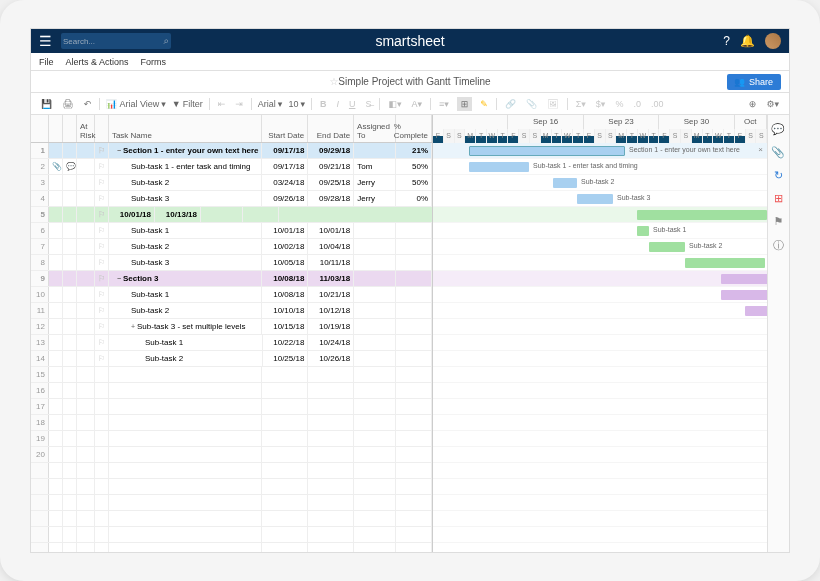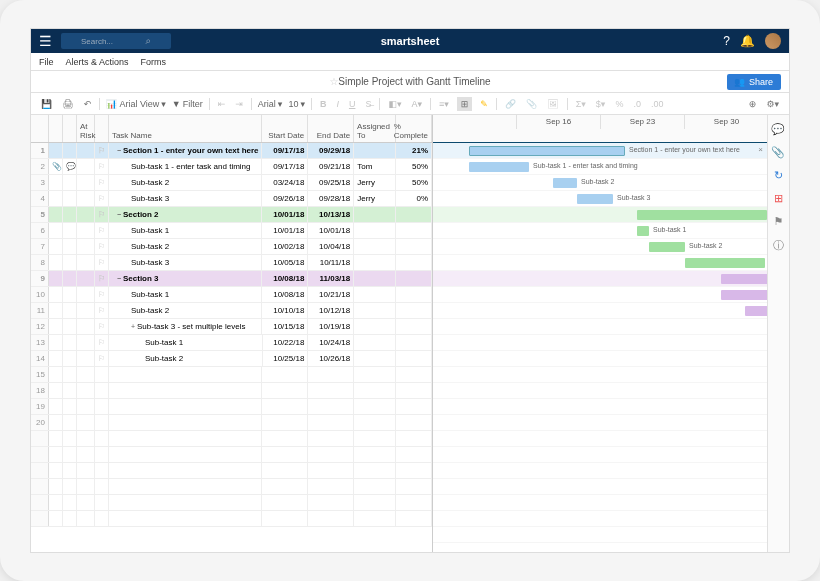--- a/index.html
+++ b/index.html
@@ -1,23 +1,23 @@
 <!DOCTYPE html>
 <html><head>
 <meta charset="utf-8">
 <style>
 *{margin:0;padding:0;box-sizing:border-box;font-family:Arial,sans-serif}
 body{background:#f0f0f0;display:flex;align-items:center;justify-content:center;min-height:100vh}
 .device{width:820px;height:581px;background:#f5f5f5;border-radius:24px;padding:28px 30px;box-shadow:0 2px 8px rgba(0,0,0,0.1)}
 .screen{width:100%;height:100%;background:#fff;overflow:hidden;font-size:9px;position:relative;border:1px solid #ddd}
 .topbar{background:#0a2d52;height:24px;display:flex;align-items:center;color:#fff;padding:0 8px}
 .menu-icon{width:14px;cursor:pointer;font-size:14px}
-.search-box{background:#1a4a7a;margin-left:8px;width:110px;height:16px;border-radius:2px;display:flex;align-items:center;padding:0 20px;font-size:8px;color:#9ab}
+.search-box{background:#1a4a7a;margin-left:8px;width:110px;height:16px;border-radius:2px;display:flex;align-items:center;padding:0 2px;font-size:8px;color:#9ab}
 .search-box span:last-child{margin-left:auto;font-size:10px}
-.brand{position:absolute;left:50%;transform:translateX(-50%);font-size:11px;font-weight:700}
+.brand{position:absolute;left:50%;transform:translateX(-50%);font-size:14px;font-weight:400}
 .top-icons{margin-left:auto;display:flex;gap:10px;align-items:center}
 .top-icons span{font-size:12px}
 .avatar{width:16px;height:16px;border-radius:50%;background:linear-gradient(45deg,#c96,#a74)}
 .menubar{height:18px;display:flex;align-items:center;padding:0 8px;gap:12px;font-size:9px;border-bottom:1px solid #e0e0e0;color:#333}
 .menubar span{cursor:pointer}
 .titlebar{height:22px;display:flex;align-items:center;border-bottom:1px solid #e0e0e0;padding:0 8px}
 .title-center{position:absolute;left:50%;transform:translateX(-50%);font-size:10px;color:#555;display:flex;align-items:center;gap:0}
 .share-btn{margin-left:auto;background:#2d7cd6;color:#fff;padding:3px 8px;border-radius:2px;font-size:9px;cursor:pointer;display:flex;align-items:center;gap:3px}
 .toolbar{height:22px;display:flex;align-items:center;padding:0 8px;gap:6px;border-bottom:1px solid #e0e0e0;font-size:9px;color:#666}
 .toolbar .sep{width:1px;height:12px;background:#ddd}
@@ -40,21 +40,21 @@
 .c-task{width:154px}
 .c-start{width:46px;justify-content:flex-end}
 .c-end{width:46px;justify-content:flex-end}
 .c-assign{width:42px}
 .c-pct{width:36px;justify-content:flex-end}
 .section-row{font-weight:bold}
 .section-blue{background:#d4e8f7}
 .section-green{background:#d4f0d4}
 .section-purple{background:#ebd9f0}
 .expand{cursor:pointer;margin-right:2px;font-size:7px;color:#666}
-.gantt-header{height:28px;border-bottom:1px solid #0c4a6e;background:#fafafa;display:flex;}
+.gantt-header{height:28px;border-bottom:7px solid #0c4a6e;background:#fafafa;display:flex;flex-direction:column}
 .gantt-months{height:14px;display:flex;font-size:8px;color:#555}
 .gantt-month{border-right:1px solid #e0e0e0;text-align:center;line-height:14px}
 .gantt-days{height:14px;display:flex;font-size:7px;color:#888}
 .gantt-day{width:12px;border-right:1px solid #eee;text-align:center;line-height:14px}
 .gantt-day.we{background:#f5f5f5}
 .gantt-row{height:16px;border-bottom:1px solid #f5f5f5;position:relative}
 .gbar{position:absolute;height:10px;top:3px;border-radius:1px;font-size:7px;line-height:10px;padding:0 2px;color:#444;white-space:nowrap}
 .gbar-blue{background:#a8d0f0}
 .gbar-blue-dark{background:#a8d0f0;border:1px solid #6ab}
 .gbar-green{background:#a0e0a0}
@@ -228,24 +228,20 @@
               <div class="cell c-pct">0%</div>
             </div>
             <div class="row section-row section-green">
               <div class="cell c-num">5</div>
               <div class="cell c-i1"></div>
               <div class="cell c-i2"></div>
               <div class="cell c-risk"></div>
               <div class="cell c-flag">
                 <span>⚐</span>
               </div>
-              <div class="cell c-task" style="padding-left:8px">
-                <span class="expand">−</span>
-                <b>Section 2</b>
-              </div>
               <div class="cell c-start">
                 <b>10/01/18</b>
               </div>
               <div class="cell c-end">
                 <b>10/13/18</b>
               </div>
               <div class="cell c-assign"></div>
               <div class="cell c-pct">
                 <b></b>
               </div>
@@ -380,20 +376,44 @@
                 <span>⚐</span>
               </div>
               <div class="cell c-task" style="padding-left:36px">Sub-task 2</div>
               <div class="cell c-start">10/25/18</div>
               <div class="cell c-end">10/26/18</div>
               <div class="cell c-assign"></div>
               <div class="cell c-pct"></div>
             </div>
             <div class="row">
               <div class="cell c-num">15</div>
+              <div class="cell c-i1"></div>
+              <div class="cell c-i2"></div>
+              <div class="cell c-risk"></div>
+              <div class="cell c-flag"></div>
+              <div class="cell c-task"></div>
+              <div class="cell c-start"></div>
+              <div class="cell c-end"></div>
+              <div class="cell c-assign"></div>
+              <div class="cell c-pct"></div>
+            </div>
+            <div class="row">
+              <div class="cell c-num">16</div>
+              <div class="cell c-i1"></div>
+              <div class="cell c-i2"></div>
+              <div class="cell c-risk"></div>
+              <div class="cell c-flag"></div>
+              <div class="cell c-task"></div>
+              <div class="cell c-start"></div>
+              <div class="cell c-end"></div>
+              <div class="cell c-assign"></div>
+              <div class="cell c-pct"></div>
+            </div>
+            <div class="row">
+              <div class="cell c-num">17</div>
               <div class="cell c-i1"></div>
               <div class="cell c-i2"></div>
               <div class="cell c-risk"></div>
               <div class="cell c-flag"></div>
               <div class="cell c-task"></div>
               <div class="cell c-start"></div>
               <div class="cell c-end"></div>
               <div class="cell c-assign"></div>
               <div class="cell c-pct"></div>
             </div>

